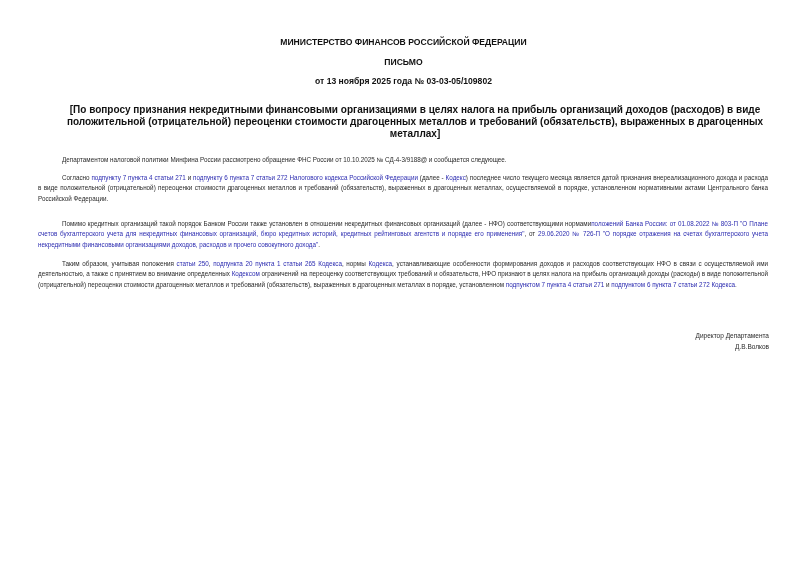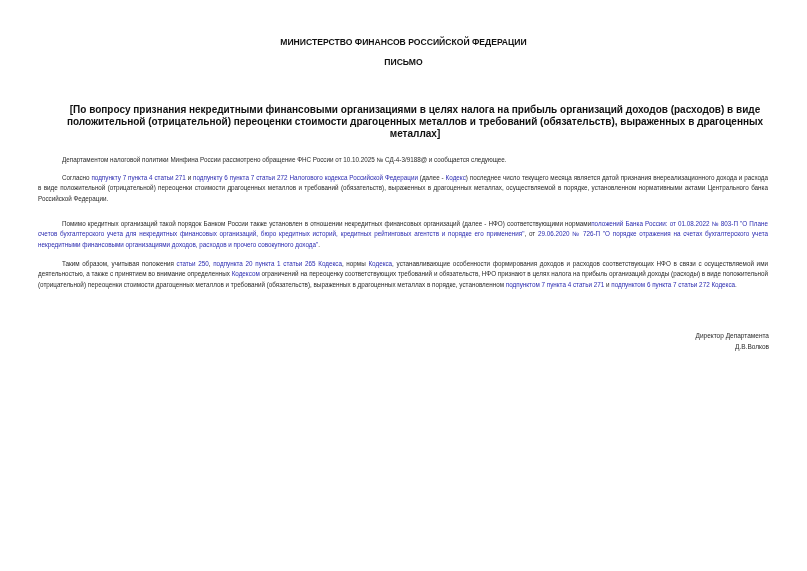--- a/index.html
+++ b/index.html
@@ -17,20 +17,21 @@
     .p4 { top: 259px; }
     .link { color: #2b2bb0; }
     .sign { position: absolute; right: 38px; top: 330px; text-align: right; font-size: 6.5px; line-height: 11px; color: #2a2a2a; }
   </style>
 </head>
 <body>
 
 <div class="page">
   <div class="hdr h1">МИНИСТЕРСТВО ФИНАНСОВ РОССИЙСКОЙ ФЕДЕРАЦИИ</div>
   <div class="hdr h2">ПИСЬМО</div>
+  <div class="hdr h3">от 13 ноября 2025 года № 03-03-05/109802</div>
 
   <div class="subject">[По вопросу признания некредитными финансовыми организациями в целях налога на прибыль организаций доходов (расходов) в виде положительной (отрицательной) переоценки стоимости драгоценных металлов и требований (обязательств), выраженных в драгоценных металлах]</div>
 
   <div class="para p1">Департаментом налоговой политики Минфина России рассмотрено обращение ФНС России от 10.10.2025 № СД-4-3/9188@ и сообщается следующее.</div>
 
   <div class="para p2"><span>Согласно </span><a class="link">подпункту 7 пункта 4 статьи 271</a><span>  и </span><a class="link">подпункту 6 пункта 7 статьи 272 Налогового кодекса Российской Федерации</a><span> (далее  - </span><a class="link">Кодекс</a><span>) последнее число текущего месяца является датой признания внереализационного дохода и расхода в виде положительной (отрицательной) переоценки стоимости драгоценных металлов и требований (обязательств), выраженных в драгоценных металлах, осуществляемой в порядке, установленном нормативными актами Центрального банка Российской Федерации.</span></div>
 
   <div class="para p3"><span>Помимо кредитных организаций такой порядок Банком России также установлен в отношении некредитных финансовых организаций (далее - НФО) соответствующими нормами</span><a class="link">положений Банка России: от 01.08.2022 № 803-П "О Плане счетов бухгалтерского учета для некредитных финансовых организаций, бюро кредитных историй, кредитных рейтинговых агентств и порядке его применения"</a><span>, от </span><a class="link">29.06.2020 № 726-П "О порядке отражения на счетах бухгалтерского учета некредитными финансовыми организациями доходов, расходов и прочего совокупного дохода"</a><span>.</span></div>
 
   <div class="para p4"><span>Таким образом, учитывая положения </span><a class="link">статьи 250</a><span>, </span><a class="link">подпункта 20 пункта 1 статьи 265 Кодекса</a><span>, нормы </span><a class="link">Кодекса</a><span>, устанавливающие особенности формирования доходов и расходов соответствующих НФО в связи с осуществляемой ими деятельностью, а также с принятием во внимание определенных </span><a class="link">Кодексом</a><span> ограничений на переоценку соответствующих требований и обязательств, НФО признают в целях налога на прибыль организаций доходы (расходы) в виде положительной (отрицательной) переоценки стоимости драгоценных металлов и требований (обязательств), выраженных в драгоценных металлах в порядке, установленном </span><a class="link">подпунктом 7 пункта 4 статьи 271</a><span> и </span><a class="link">подпунктом 6 пункта 7 статьи 272 Кодекса</a><span>.</span></div>

